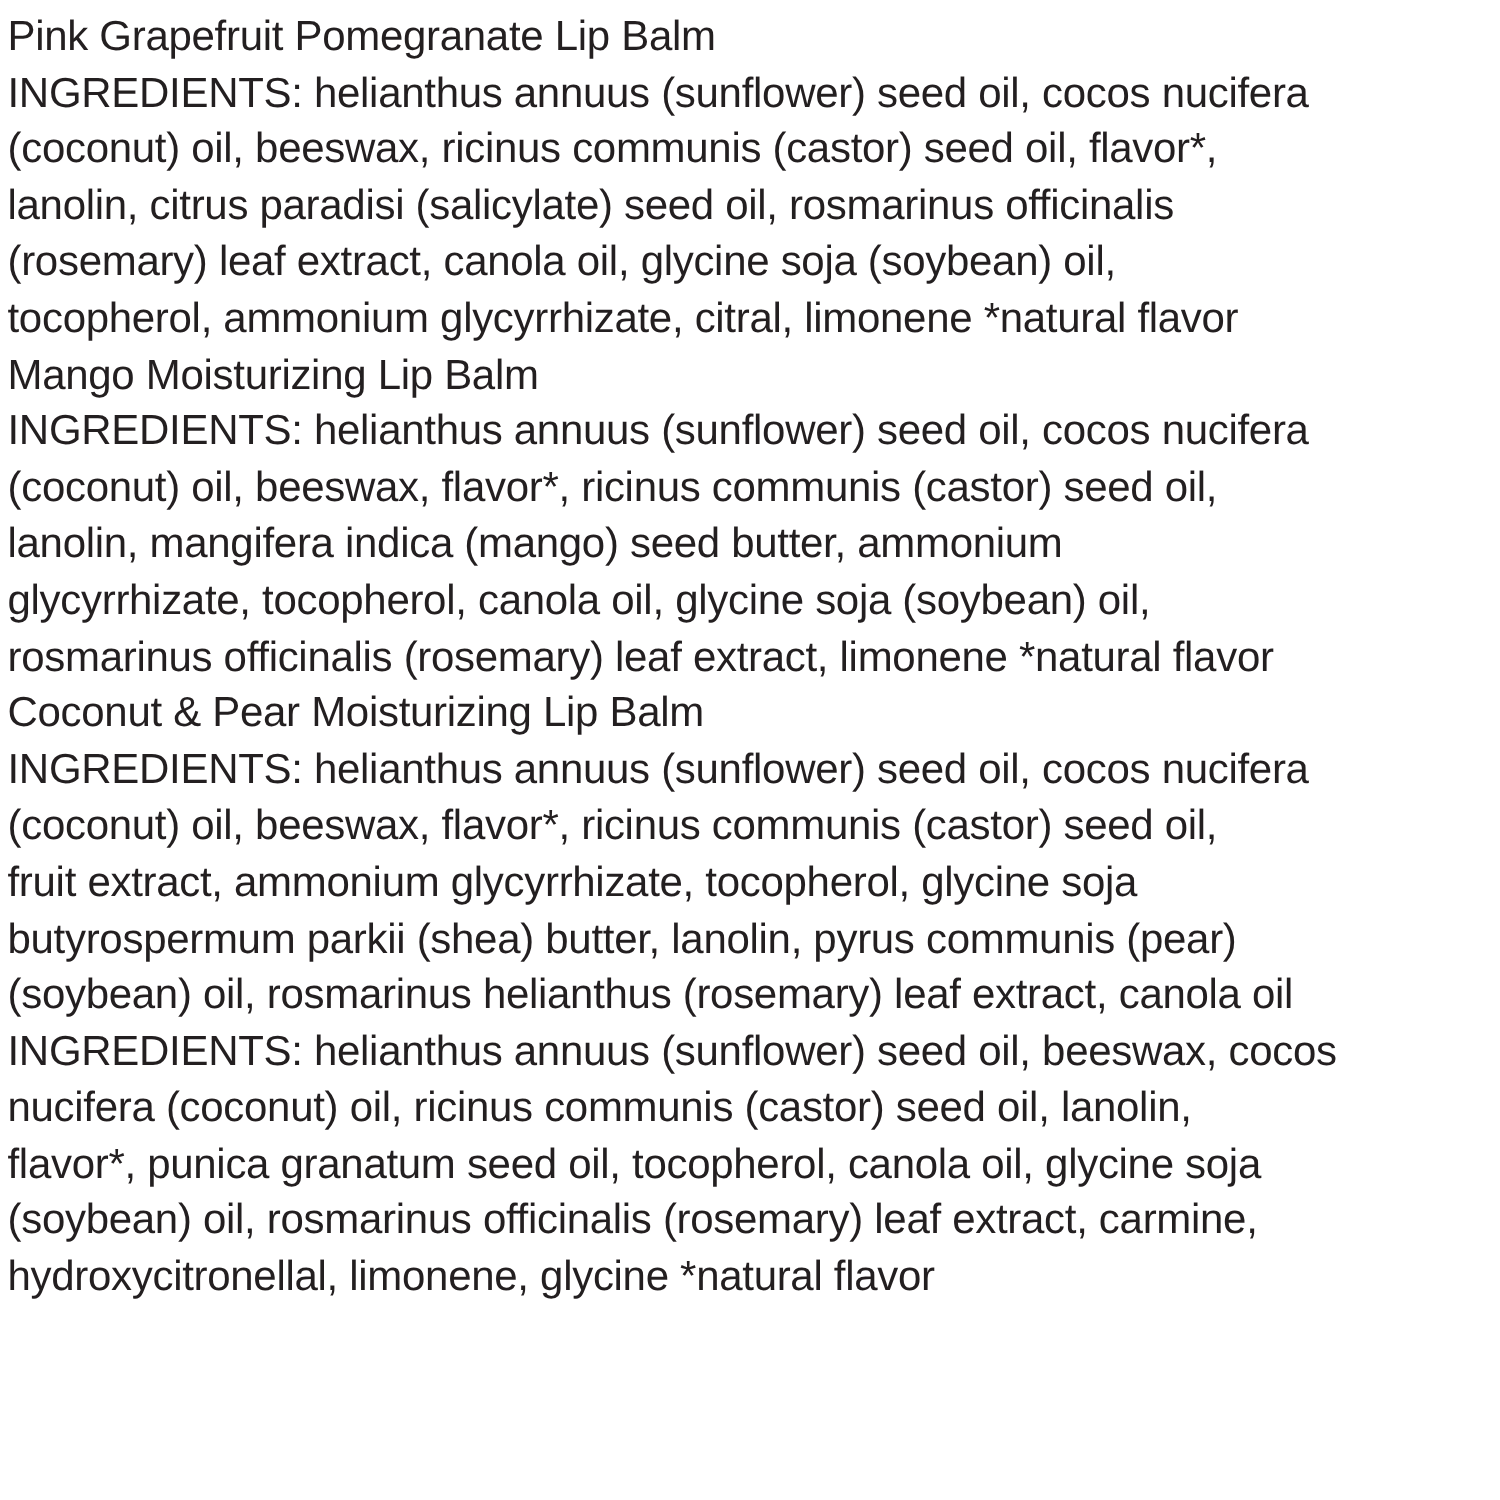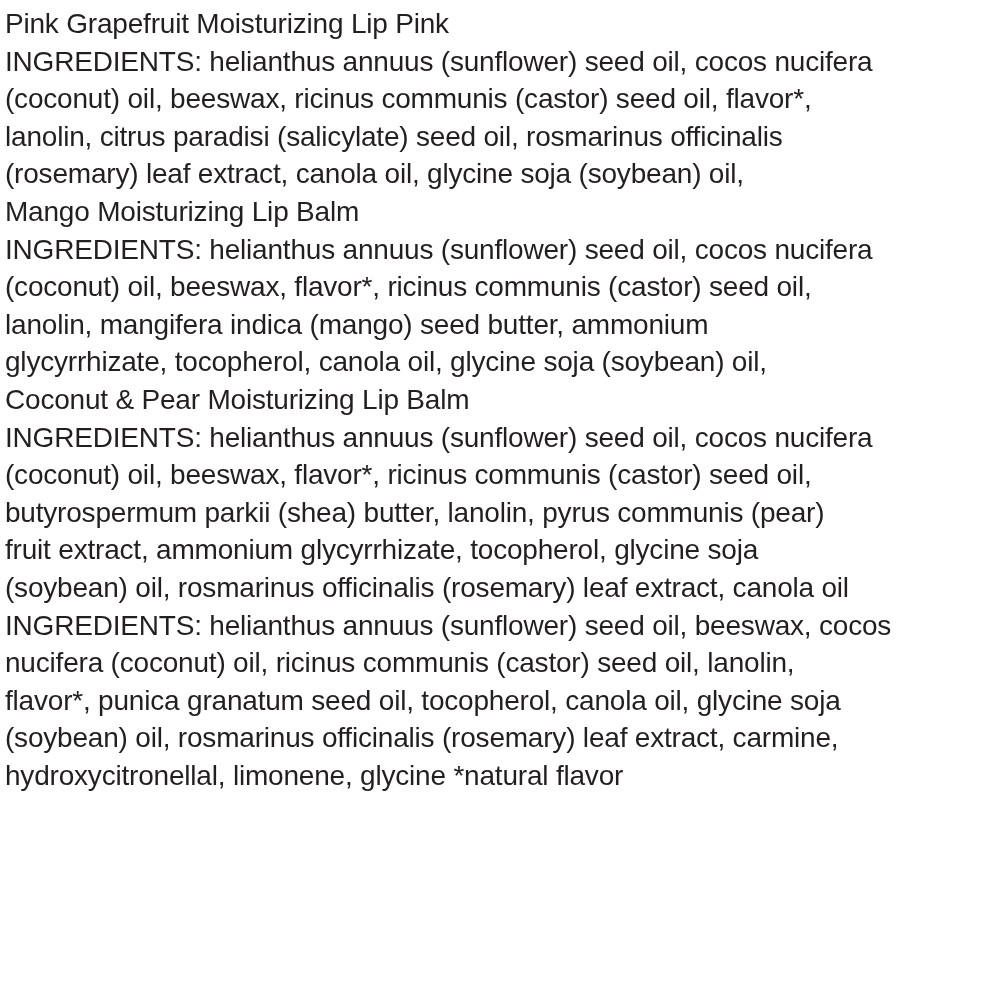--- a/index.html
+++ b/index.html
@@ -28,42 +28,44 @@
     white-space: nowrap;
     font-weight: 400;
   }
 </style>
 </head>
 <body>
 
 <div class="label-text">
 
   <section>
-    <div class="line">Pink Grapefruit Moisturizing Lip Pink</div>
+    <div class="line">Pink Grapefruit Pomegranate Lip Balm</div>
     <div class="line">INGREDIENTS: helianthus annuus (sunflower) seed oil, cocos nucifera</div>
     <div class="line">(coconut) oil, beeswax, ricinus communis (castor) seed oil, flavor*,</div>
     <div class="line">lanolin, citrus paradisi (salicylate) seed oil, rosmarinus officinalis</div>
     <div class="line">(rosemary) leaf extract, canola oil, glycine soja (soybean) oil,</div>
+    <div class="line">tocopherol, ammonium glycyrrhizate, citral, limonene *natural flavor</div>
   </section>
 
   <section>
     <div class="line">Mango Moisturizing Lip Balm</div>
     <div class="line">INGREDIENTS: helianthus annuus (sunflower) seed oil, cocos nucifera</div>
     <div class="line">(coconut) oil, beeswax, flavor*, ricinus communis (castor) seed oil,</div>
     <div class="line">lanolin, mangifera indica (mango) seed butter, ammonium</div>
     <div class="line">glycyrrhizate, tocopherol, canola oil, glycine soja (soybean) oil,</div>
+    <div class="line">rosmarinus officinalis (rosemary) leaf extract, limonene *natural flavor</div>
   </section>
 
   <section>
     <div class="line">Coconut &amp; Pear Moisturizing Lip Balm</div>
     <div class="line">INGREDIENTS: helianthus annuus (sunflower) seed oil, cocos nucifera</div>
     <div class="line">(coconut) oil, beeswax, flavor*, ricinus communis (castor) seed oil,</div>
+    <div class="line">fruit extract, ammonium glycyrrhizate, tocopherol, glycine soja</div>
     <div class="line">butyrospermum parkii (shea) butter, lanolin, pyrus communis (pear)</div>
-    <div class="line">fruit extract, ammonium glycyrrhizate, tocopherol, glycine soja</div>
-    <div class="line">(soybean) oil, rosmarinus officinalis (rosemary) leaf extract, canola oil</div>
+    <div class="line">(soybean) oil, rosmarinus helianthus (rosemary) leaf extract, canola oil</div>
   </section>
 
   <section>
     <div class="line">INGREDIENTS: helianthus annuus (sunflower) seed oil, beeswax, cocos</div>
     <div class="line">nucifera (coconut) oil, ricinus communis (castor) seed oil, lanolin,</div>
     <div class="line">flavor*, punica granatum seed oil, tocopherol, canola oil, glycine soja</div>
     <div class="line">(soybean) oil, rosmarinus officinalis (rosemary) leaf extract, carmine,</div>
     <div class="line">hydroxycitronellal, limonene, glycine *natural flavor</div>
   </section>
 

